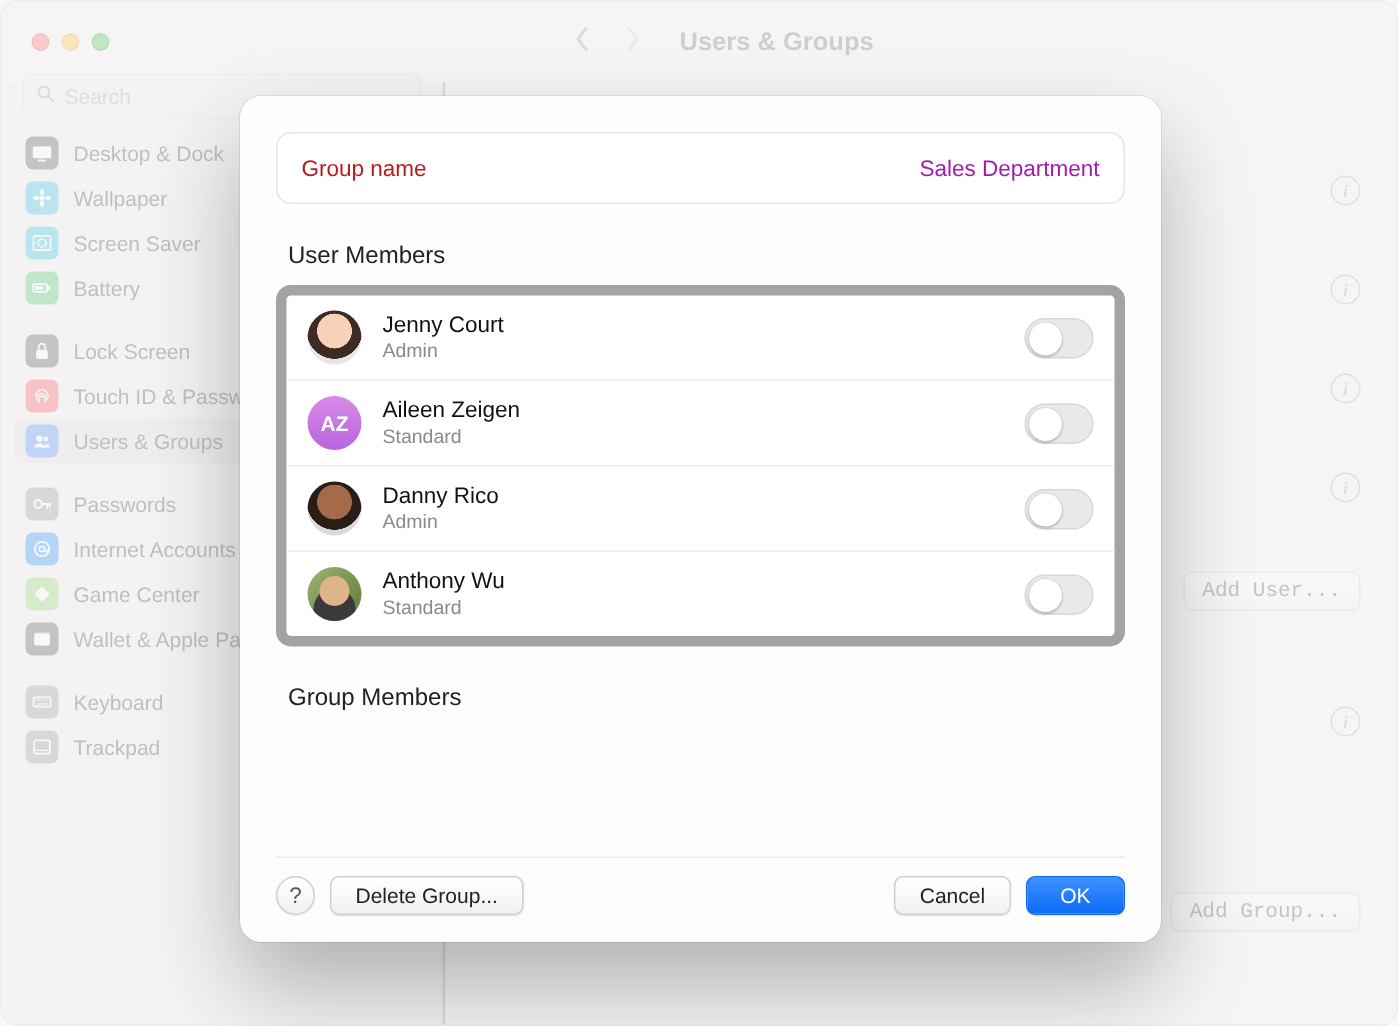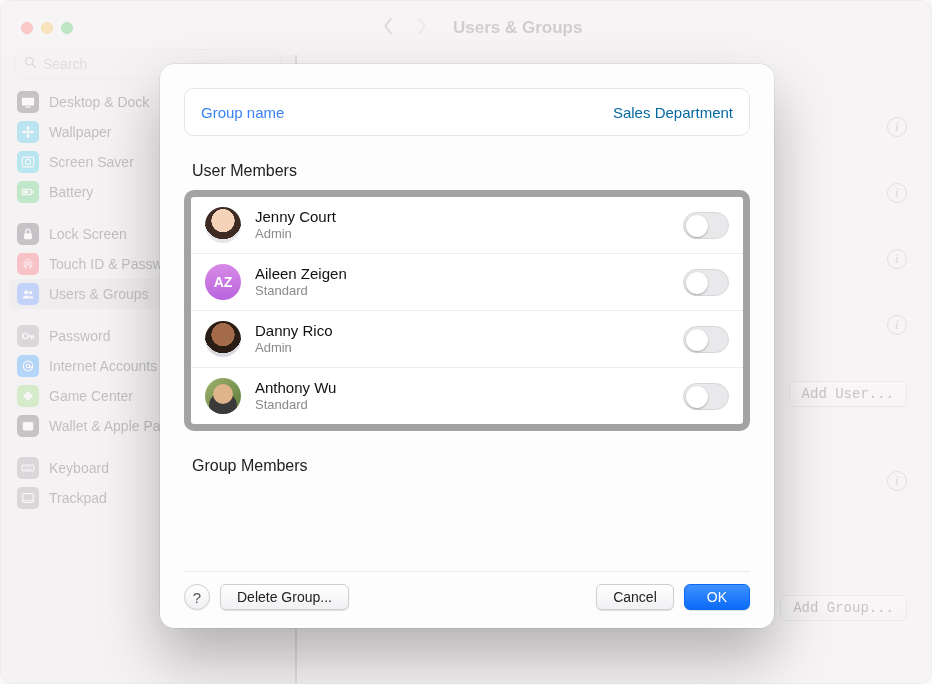--- a/index.html
+++ b/index.html
@@ -54,22 +54,22 @@
 
 .pill-btn { height:26px; border:1px solid #cdcdcf; background:linear-gradient(#ffffff,#f2f2f2); border-radius:6px; padding:0 12px; font-size:14px; color:#444; display:inline-flex; align-items:center; box-shadow:0 0.5px 0 rgba(0,0,0,.07);font-family:Liberation Mono, monospace;}
 
 
 .dim { position:absolute; inset:0; background:rgba(246,244,245,0.72); }
 
 
 .sheet { position:absolute; left:160px; top:64px; width:614px; height:564px; background:#fdfdfe; border-radius:14px; box-shadow: 0 30px 60px rgba(0,0,0,.28), 0 0 0 0.5px rgba(0,0,0,.1); display:flex; flex-direction:column; padding: 24px 24px 18px; }
 
 .field-card { border:1px solid #e6e5e7; border-radius:10px; background:#fff; height:48px; display:flex; align-items:center; justify-content:space-between; padding:0 16px; font-size:15px; }
-.field-card .label { color:#3b82f6; }
-.field-card .value { color:#0369a1; }
+.field-card .label { color:#b91c1c; }
+.field-card .value { color:#a21caf; }
 
 .section-title { font-size:16px; font-weight:400; color:#222; margin-top:26px; margin-bottom:10px; padding-left:8px; }
 
 .member-card { border:7px solid #a3a3a3; border-radius:10px; background:#fff; }
 .member-row { display:flex; align-items:center; padding:10px 14px; gap:14px; border-bottom:1px solid #eeedee; }
 .member-row:last-child { border-bottom:none; }
 .avatar { width:36px; height:36px; border-radius:50%; flex:0 0 36px; display:flex; align-items:center; justify-content:center; color:#fff; font-weight:600; font-size:14px; background:#999; background-size:cover; }
 .avatar.memoji1 { background: radial-gradient(circle at 50% 38%, #f6d2b8 0 40%, #3d2b23 41% 64%, #e5e5ea 65% 100%); }
 .avatar.initials { background: linear-gradient(#d78be6,#b964de); }
 .avatar.memoji2 { background: radial-gradient(circle at 50% 38%, #a36b4a 0 40%, #2a1d15 41% 64%, #dad9e0 65% 100%); }
@@ -209,21 +209,21 @@
             <span>Users &amp; Groups</span>
           </div>
           <div class="side-gap"></div>
           <div class="side-item">
             <div class="side-iconbox bg-gray">
               <svg viewBox="0 0 16 16">
                 <circle cx="5" cy="8" r="3" fill="none" stroke="#fff" stroke-width="1.5"></circle>
                 <path d="M8 8h6M12 8v3M14 8v2" stroke="#fff" stroke-width="1.5" stroke-linecap="round"></path>
               </svg>
             </div>
-            <span>Password</span>
+            <span>Passwords</span>
           </div>
           <div class="side-item">
             <div class="side-iconbox bg-blue">
               <svg viewBox="0 0 16 16">
                 <circle cx="8" cy="8" r="5.5" fill="none" stroke="#fff" stroke-width="1.3"></circle>
                 <circle cx="8" cy="8" r="2" fill="none" stroke="#fff" stroke-width="1.3"></circle>
                 <path d="M10 8c0 1.3.6 2 1.4 2 .9 0 1.3-.9 1.3-2" fill="none" stroke="#fff" stroke-width="1.3"></path>
               </svg>
             </div>
             <span>Internet Accounts</span>

